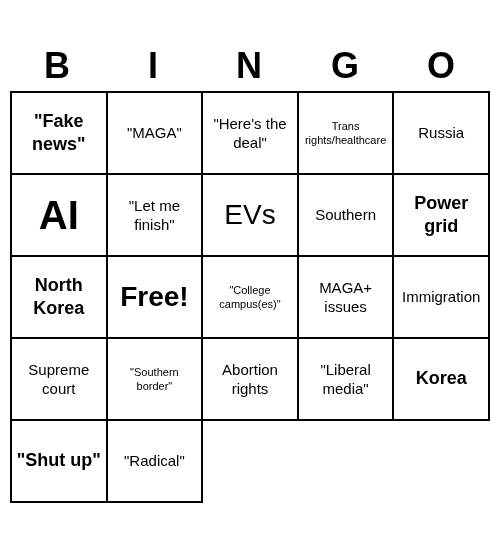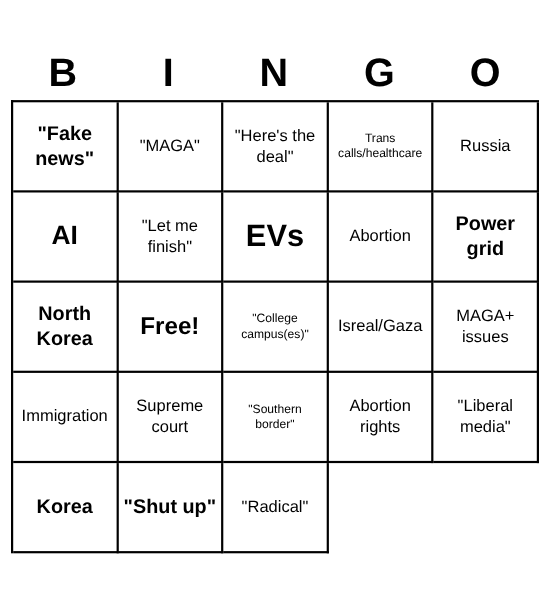--- a/index.html
+++ b/index.html
@@ -59,21 +59,21 @@
     .bingo-cell.large-text {
       font-size: 18px;
       font-weight: bold;
     }
 
     .bingo-cell.medium-text {
       font-size: 15px;
     }
 
     .bingo-cell.free {
-      font-size: 22px;
+      font-size: 28px;
       font-weight: bold;
     }
 
     .bingo-cell.small-text {
       font-size: 11px;
     }
   </style>
 </head>
 <body>
 
@@ -83,33 +83,32 @@
     <div class="bingo-header-cell">I</div>
     <div class="bingo-header-cell">N</div>
     <div class="bingo-header-cell">G</div>
     <div class="bingo-header-cell">O</div>
   </div>
   <div class="bingo-grid">
 
     <div class="bingo-cell large-text">"Fake news"</div>
     <div class="bingo-cell medium-text">"MAGA"</div>
     <div class="bingo-cell medium-text">"Here's the deal"</div>
-    <div class="bingo-cell small-text">Trans calls/healthcare</div>
+    <div class="bingo-cell small-text">Trans rights/healthcare</div>
 
     <div class="bingo-cell medium-text">Russia</div>
-    <div class="bingo-cell" style="font-size:24px;font-weight:bold;">AI</div>
+    <div class="bingo-cell" style="font-size:40px;font-weight:bold;">AI</div>
     <div class="bingo-cell medium-text">"Let me finish"</div>
-    <div class="bingo-cell" style="font-size:28px;font-weight:bold;">EVs</div>
-    <div class="bingo-cell medium-text">Abortion</div>
+    <div class="bingo-cell" style="font-size:28px;font-weight:normal;">EVs</div>
+    <div class="bingo-cell medium-text">Southern</div>
 
     <div class="bingo-cell large-text">Power grid</div>
     <div class="bingo-cell large-text">North Korea</div>
     <div class="bingo-cell free">Free!</div>
     <div class="bingo-cell small-text">"College campus(es)"</div>
-    <div class="bingo-cell medium-text">Isreal/Gaza</div>
 
     <div class="bingo-cell medium-text">MAGA+ issues</div>
     <div class="bingo-cell medium-text">Immigration</div>
     <div class="bingo-cell medium-text">Supreme court</div>
     <div class="bingo-cell small-text">"Southern border"</div>
     <div class="bingo-cell medium-text">Abortion rights</div>
 
     <div class="bingo-cell medium-text">"Liberal media"</div>
     <div class="bingo-cell large-text">Korea</div>
     <div class="bingo-cell large-text">"Shut up"</div>

